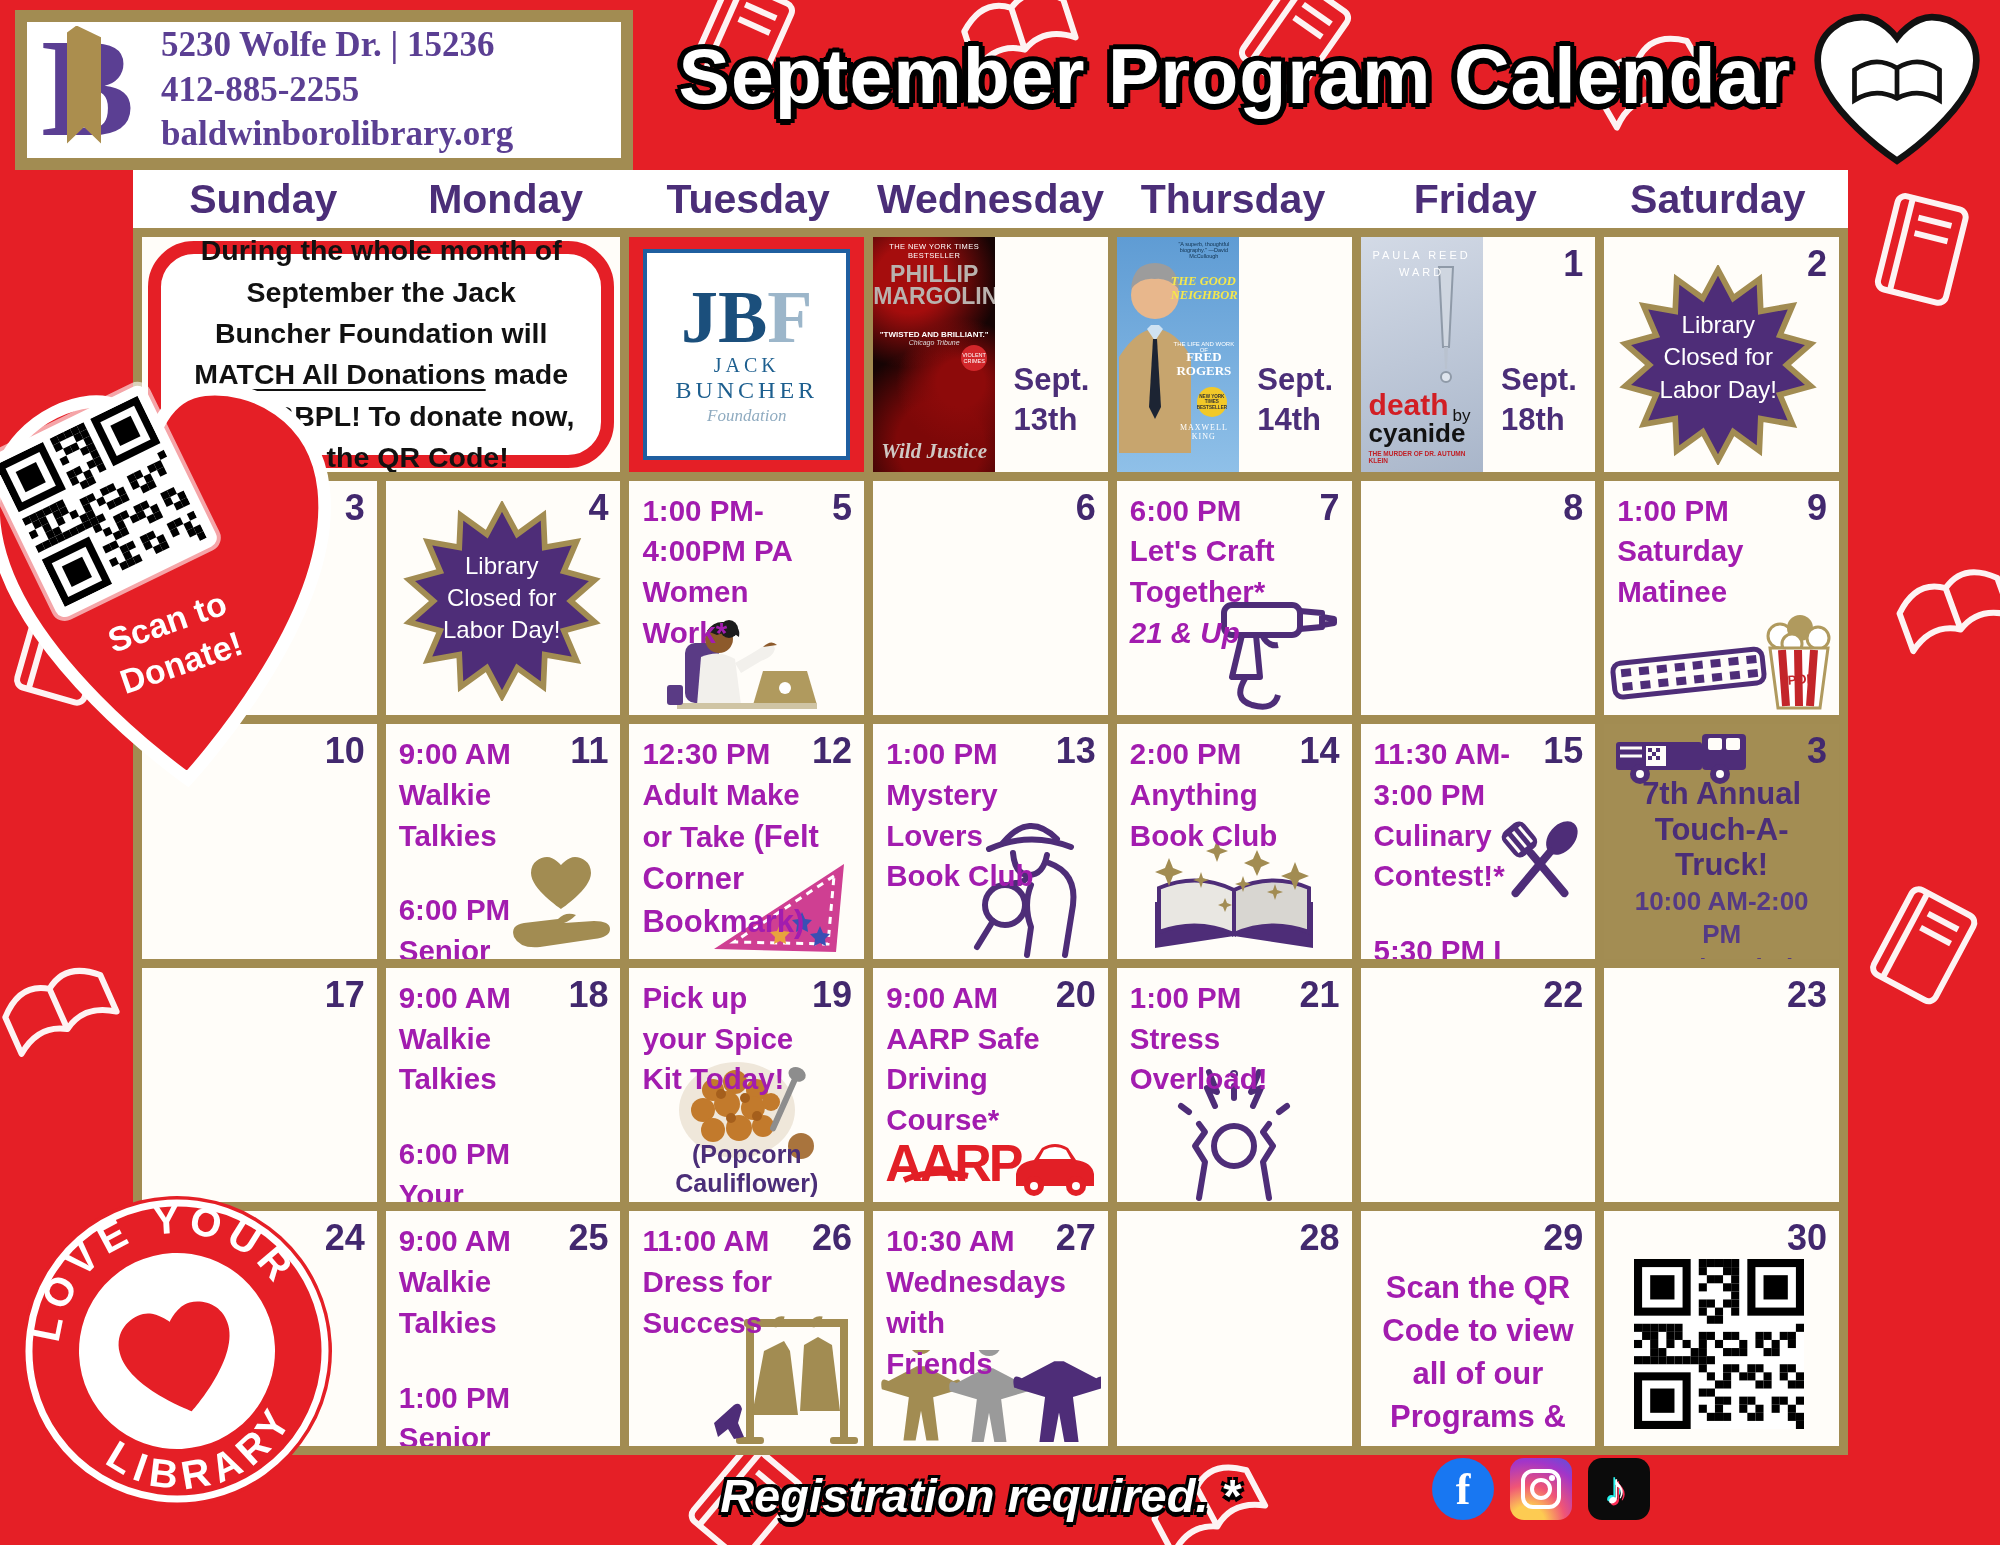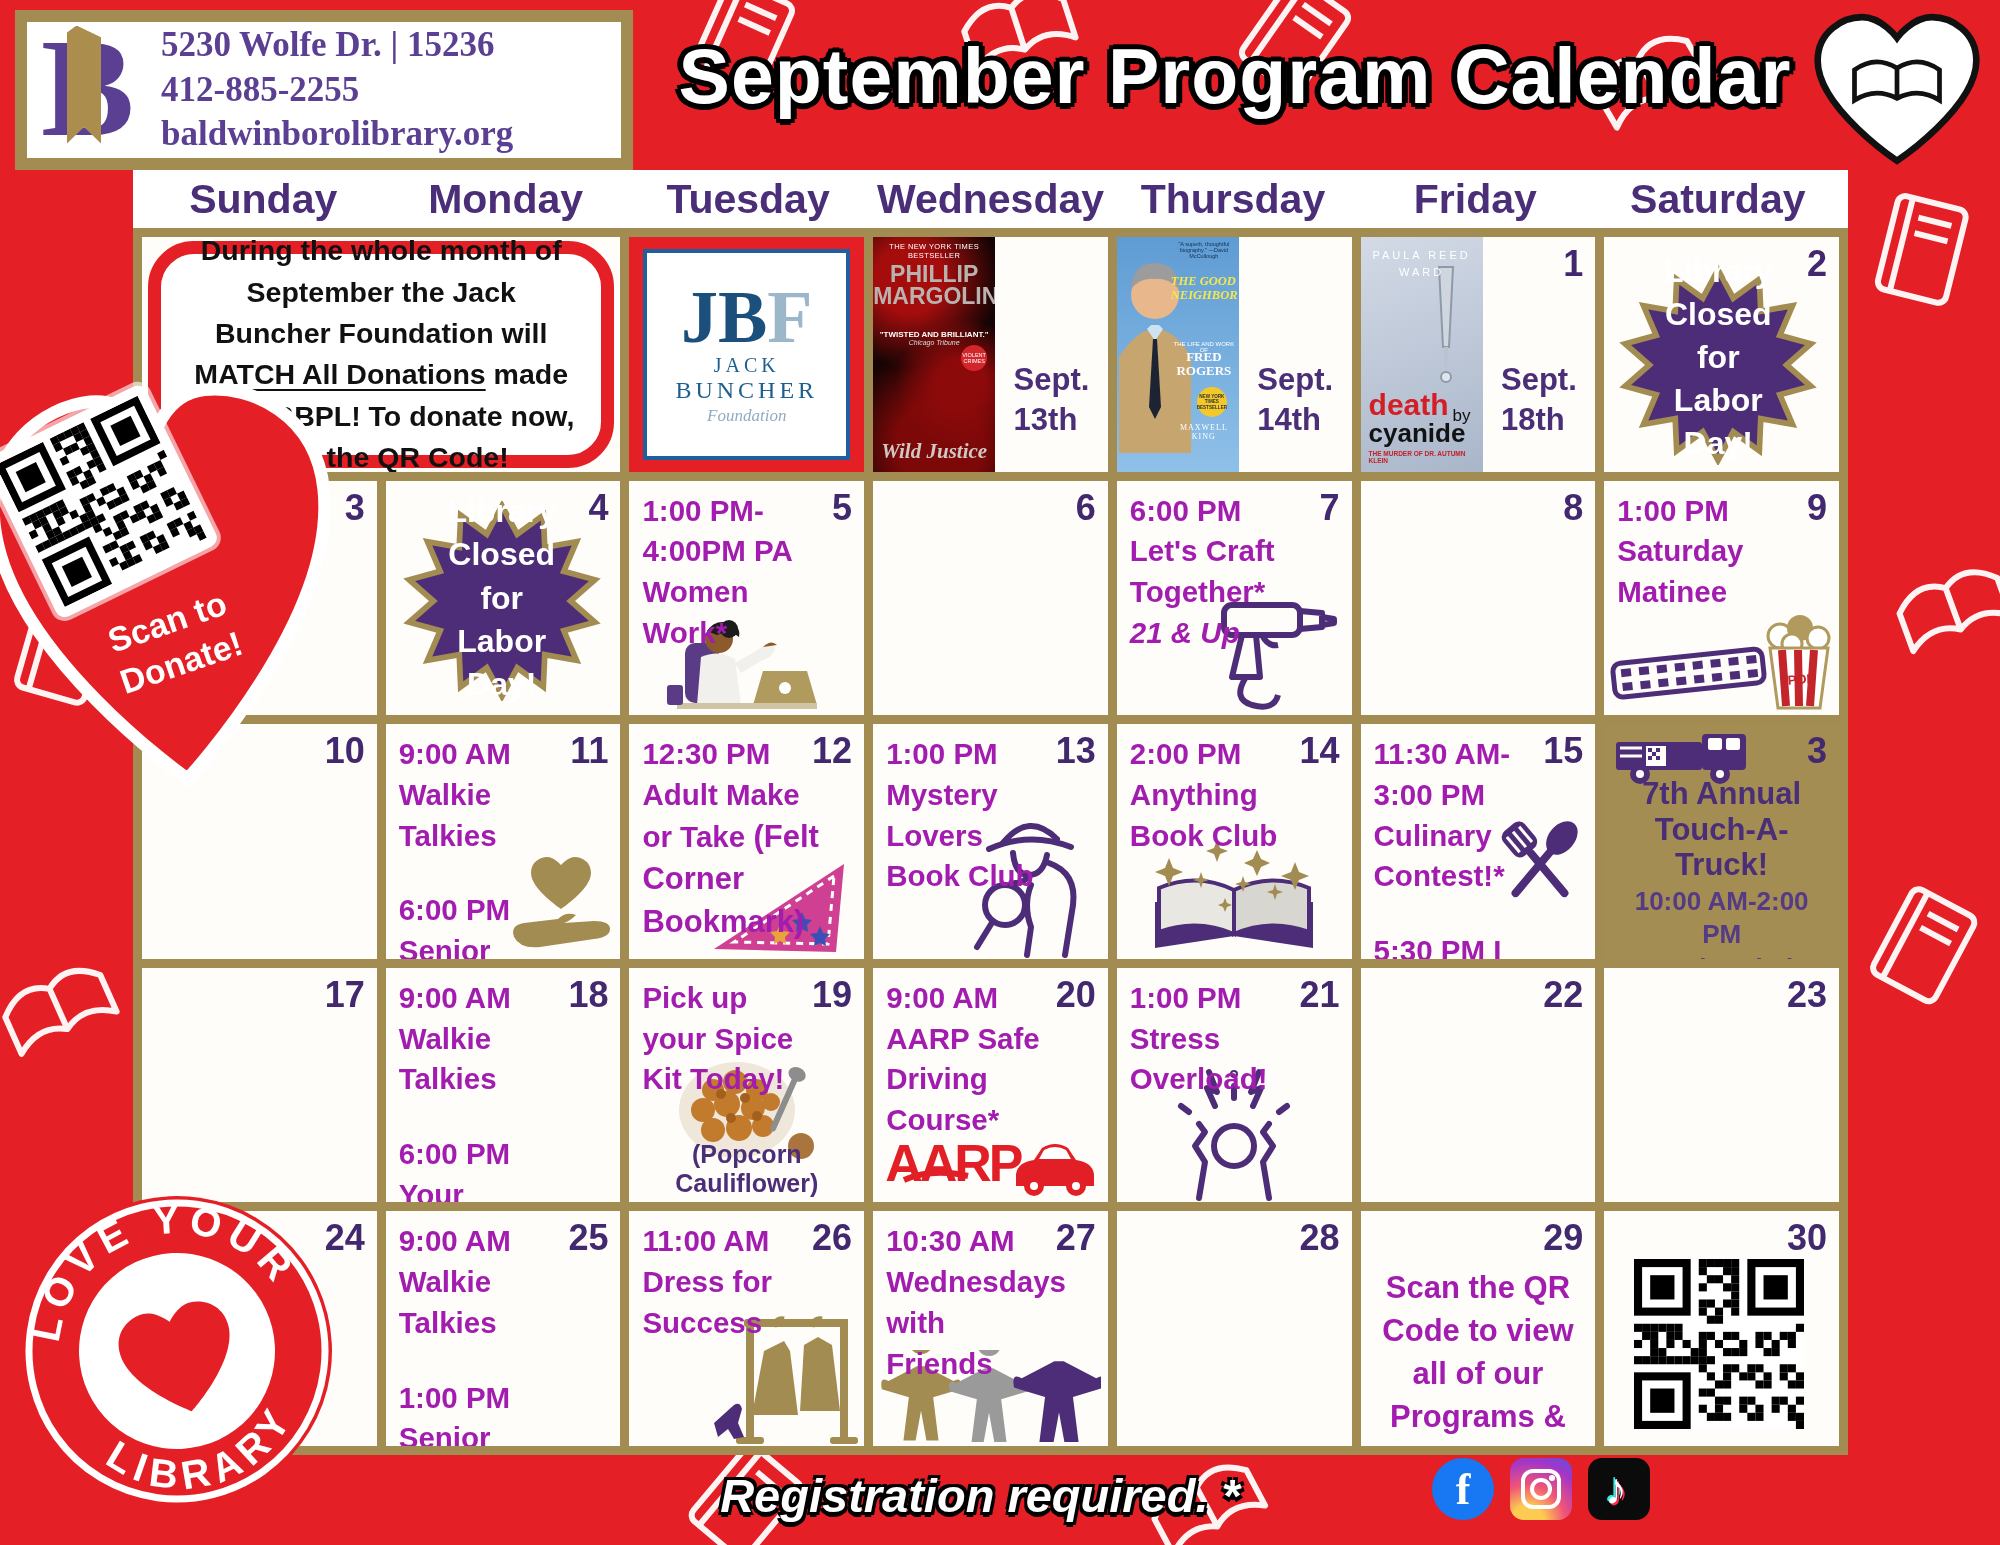--- a/index.html
+++ b/index.html
@@ -38,21 +38,21 @@
   .icon{position:absolute;z-index:1}
   
   .cell.announce{background:var(--cell)}
   #annbox{position:absolute;inset:4px 6px;background:#fff;border:13px solid var(--red);border-radius:46px;
     display:flex;align-items:center;justify-content:center;padding:10px 24px}
   #annbox .t{color:#111;font-weight:700;font-size:28.5px;line-height:1.45;text-align:center}
   #annbox .u{text-decoration:underline;text-underline-offset:5px}
   
   .starwrap{position:absolute;display:flex;align-items:center;justify-content:center}
   .starwrap svg{position:absolute;inset:0}
-  .starlabel{position:relative;width:64%;text-align:center;color:#fff;font-weight:700;font-size:32px;line-height:1.35;z-index:2}
+  .starlabel{position:relative;width:64%;text-align:center;color:#fff;font-weight:400;font-size:24px;line-height:1.35;z-index:2}
   
   .bookcell{display:flex}
   .cover{flex:none;width:122px;height:100%;position:relative;overflow:hidden}
   .bookright{flex:1;position:relative;display:flex;flex-direction:column;align-items:center;justify-content:center}
   .septlabel{color:#4b2e78;font-weight:700;font-size:31px;text-align:left;line-height:1.3;margin-top:92px}
   
   .wj{background:radial-gradient(circle at 30% 18%,#a50d0d 0 16%,rgba(0,0,0,0) 42%),radial-gradient(circle at 72% 62%,#8d0a0a 0 14%,rgba(0,0,0,0) 38%),radial-gradient(circle at 55% 88%,#7d0808 0 20%,rgba(0,0,0,0) 45%),#160404;color:#cfc8c4;text-align:center}
   .wj .bn{font-size:7.5px;color:#fff;margin-top:5px;letter-spacing:.4px}
   .wj .au{font-size:23px;font-weight:800;color:#b9b2ae;line-height:.95;margin-top:4px}
   .wj .qt{font-size:8px;color:#fff;margin-top:22px;font-weight:700}

